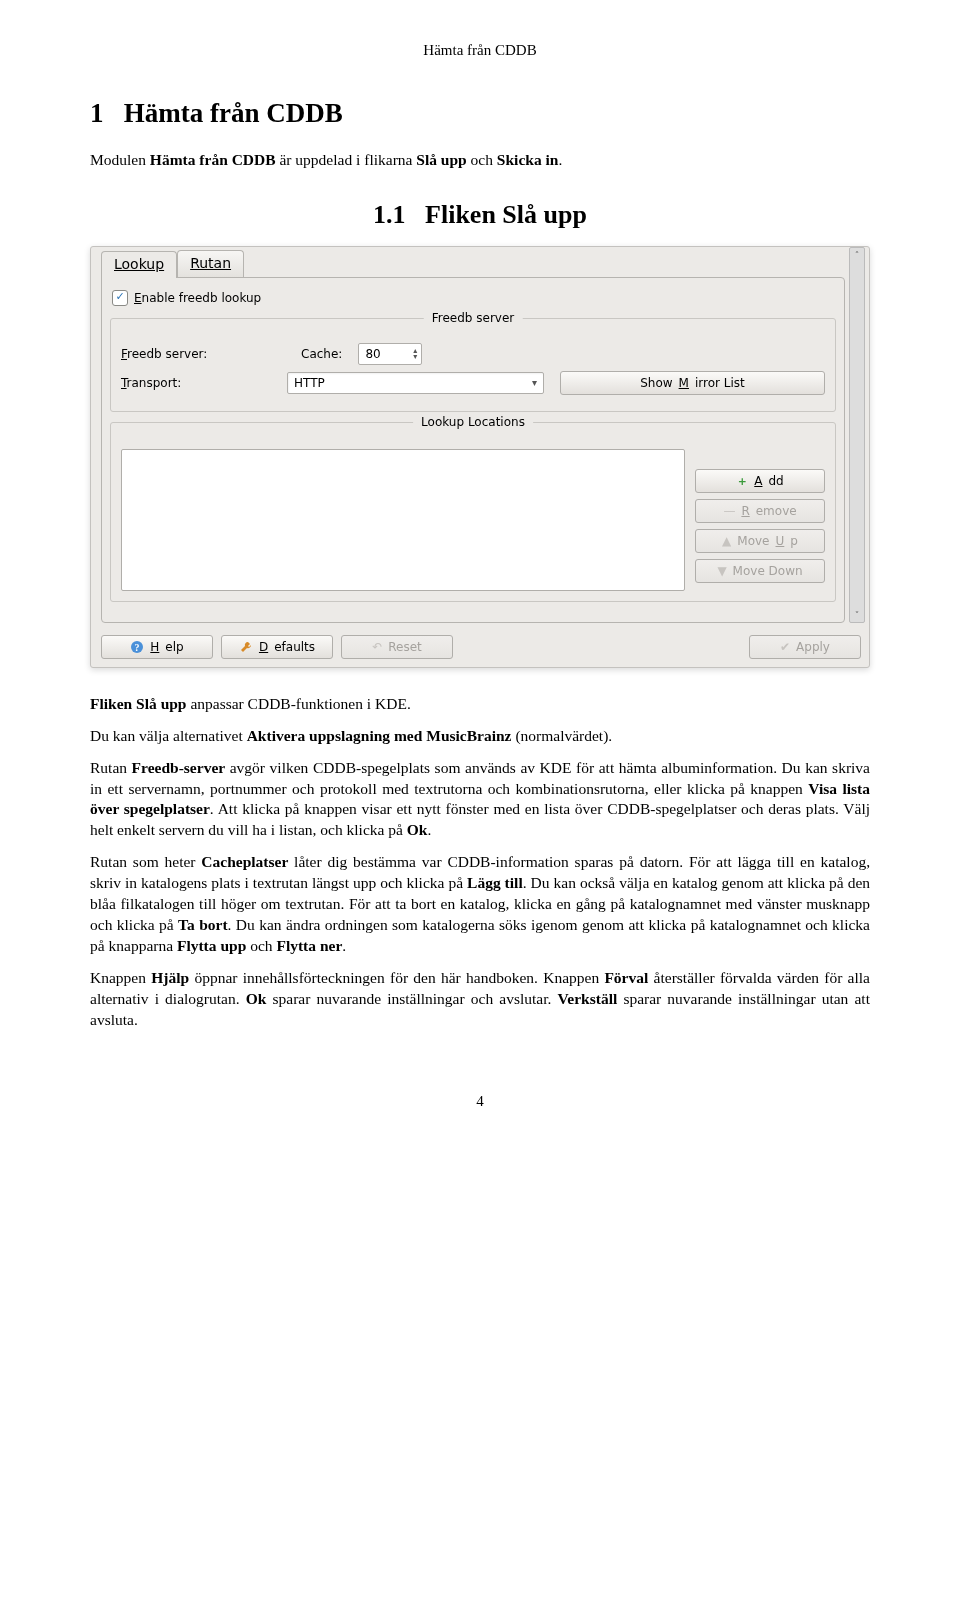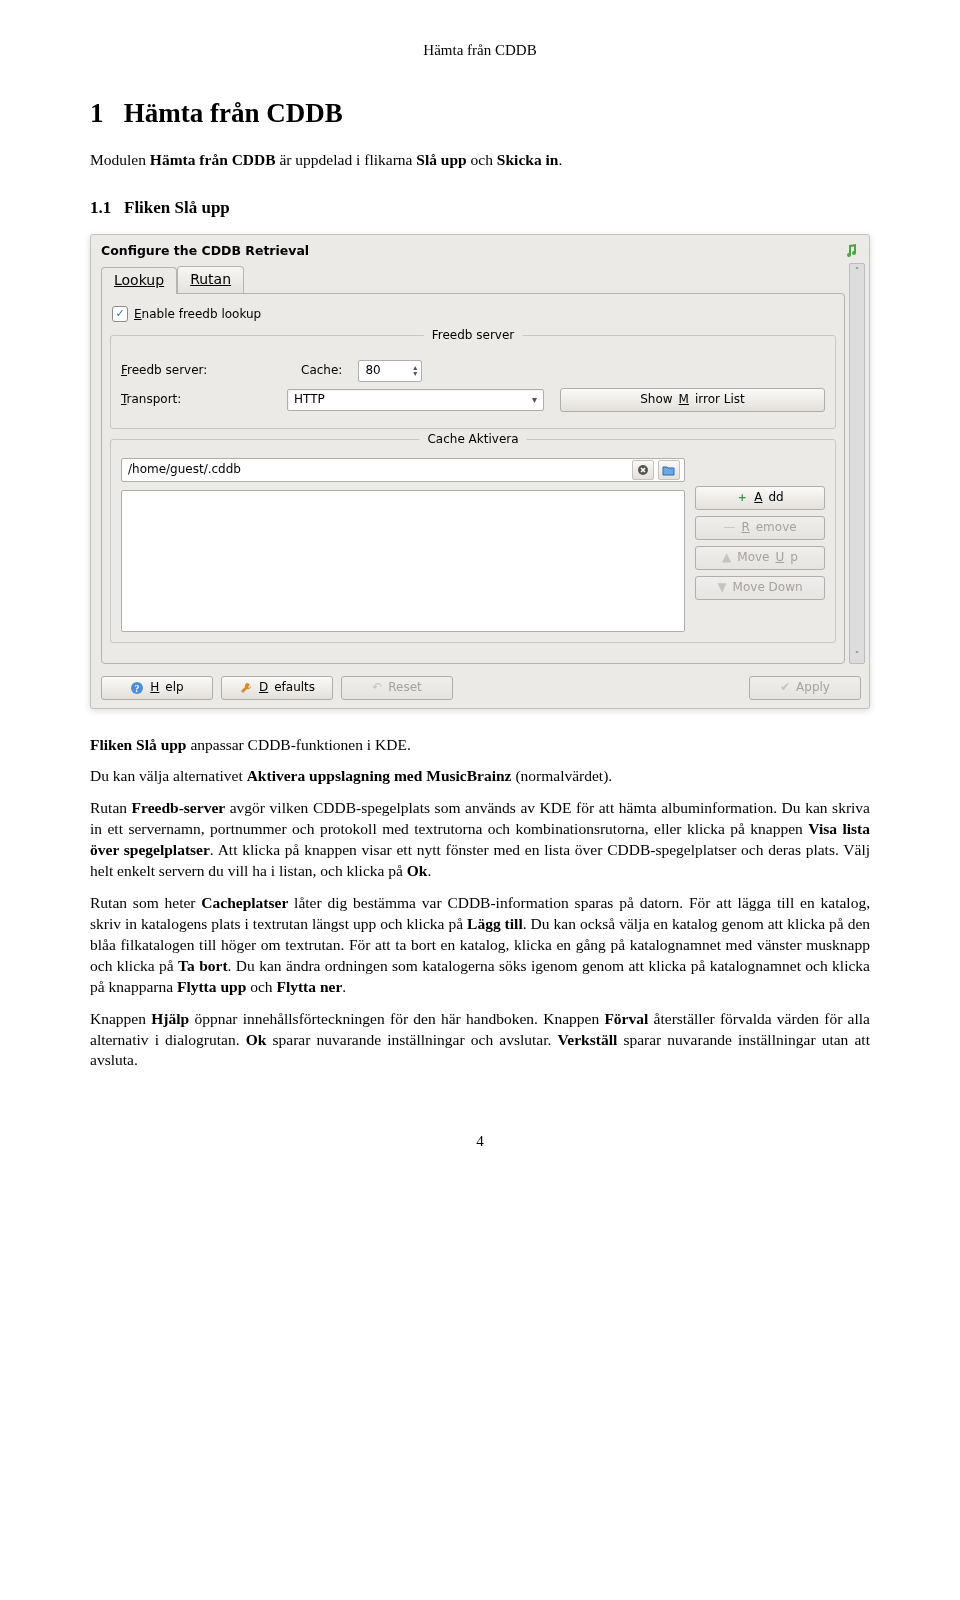--- a/index.html
+++ b/index.html
@@ -15,23 +15,24 @@
     text-align: center;
     font-size: 15px;
     margin-bottom: 35px;
   }
   h1.section {
     font-size: 27px;
     font-weight: bold;
     margin: 20px 0 18px 0;
   }
   h2.subsection {
-    font-size: 17px;
+    font-size: 26px;
     font-weight: bold;
     margin: 26px 0 14px 0;
+    text-align: center;
   }
   p { margin: 0 0 11px 0; text-align: justify;}
   .b { font-weight: bold; }
 
   
   .dialog {
     font-family: "DejaVu Sans", Arial, sans-serif;
     font-size: 12px;
     background: #eceae7;
     border: 1px solid #c4c2bf;
@@ -164,28 +165,20 @@
 
 <p>
   <span>Modulen </span><span class="b">Hämta från CDDB</span><span> är uppdelad i flikarna </span><span class="b">Slå upp</span><span> och </span><span class="b">Skicka in</span><span>.</span>
 </p>
 
 <h2 class="subsection">
   <span>1.1</span>&nbsp;&nbsp;&nbsp;<span>Fliken Slå upp</span>
 </h2>
 
 <div class="dialog">
-  <div class="dlg-title-row">
-    <span>Configure the CDDB Retrieval</span>
-    <span class="music-icon">
-      <svg viewBox="0 0 16 16">
-          <path d="M6 2 L13 1 L13 10 A2 2 0 1 1 11 8 L11 3.5 L8 4 L8 12 A2 2 0 1 1 6 10 Z" fill="#4aa54a"></path>
-        </svg>
-    </span>
-  </div>
 
   <div class="dlg-body">
     <div class="dlg-main">
       <div class="tabs">
         <div class="tab active"><span class="under">Lookup</span></div>
         <div class="tab"><span class="under">Rutan</span></div>
       </div>
 
       <div class="tabpanel">
         <div class="chk-row">
@@ -212,39 +205,23 @@
             <div class="form-label"><span class="under">T</span>ransport:</div>
             <div class="combo" style="max-width:260px">
               <span>HTTP</span>
               <span class="arr">▾</span>
             </div>
             <div class="btn" style="flex:1;min-width:150px">Show <span class="under">M</span>irror List</div>
           </div>
         </div>
 
         <div class="group">
-          <div class="group-title">Cache Aktivera</div>
+          <div class="group-title">Lookup Locations</div>
           <div class="cache-body">
             <div class="cache-left">
-              <div class="path-row">
-                <span>/home/guest/.cddb</span>
-                <span class="path-icons">
-                  <span class="iconbtn">
-                    <svg width="12" height="12" viewBox="0 0 12 12">
-                        <circle cx="6" cy="6" r="5" fill="#555"></circle>
-                        <path d="M4 4 L8 8 M8 4 L4 8" stroke="#fff" stroke-width="1.5"></path>
-                      </svg>
-                  </span>
-                  <span class="iconbtn">
-                    <svg width="14" height="12" viewBox="0 0 14 12">
-                        <path d="M1 3 h4 l1 1 h6 v7 h-11 z" fill="#6aa8e6" stroke="#2a6db5"></path>
-                      </svg>
-                  </span>
-                </span>
-              </div>
               <div class="listbox"></div>
             </div>
             <div class="cache-right">
               <div class="btn">
                 <span style="color:#3a9a3a;font-weight:bold">＋</span>
                 <span class="under">A</span>dd
               </div>
               <div class="btn disabled">
                 <span style="color:#c7c4c0">—</span>
                 <span class="under">R</span>emove

